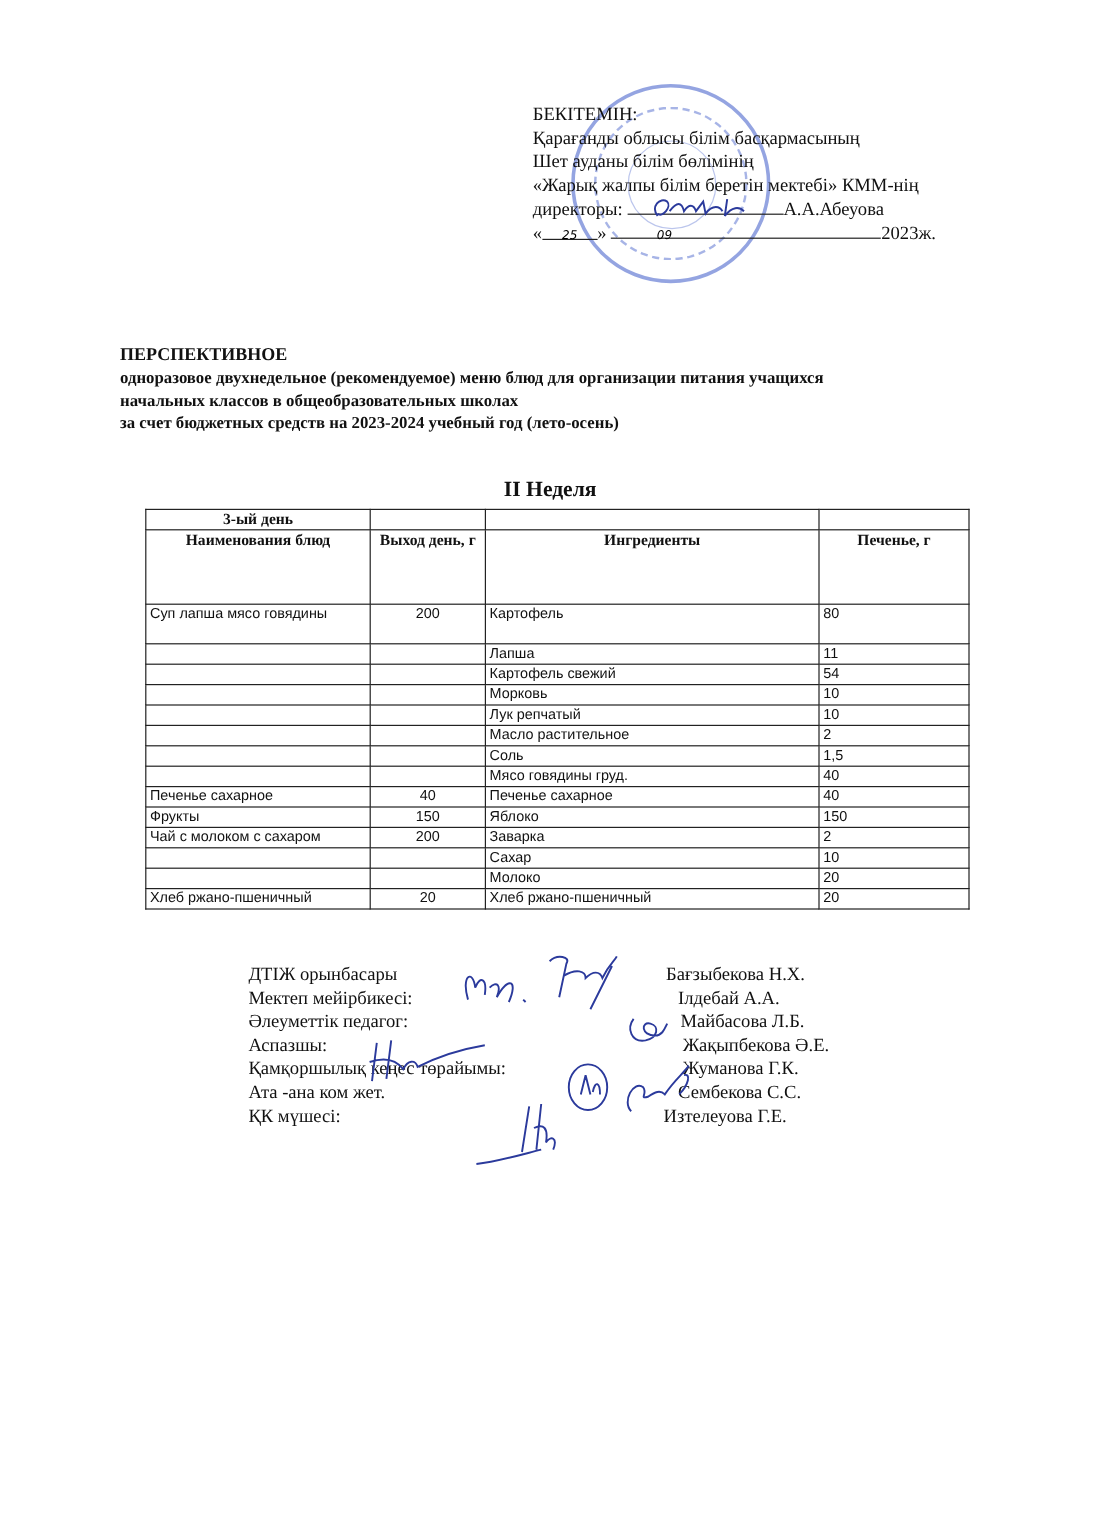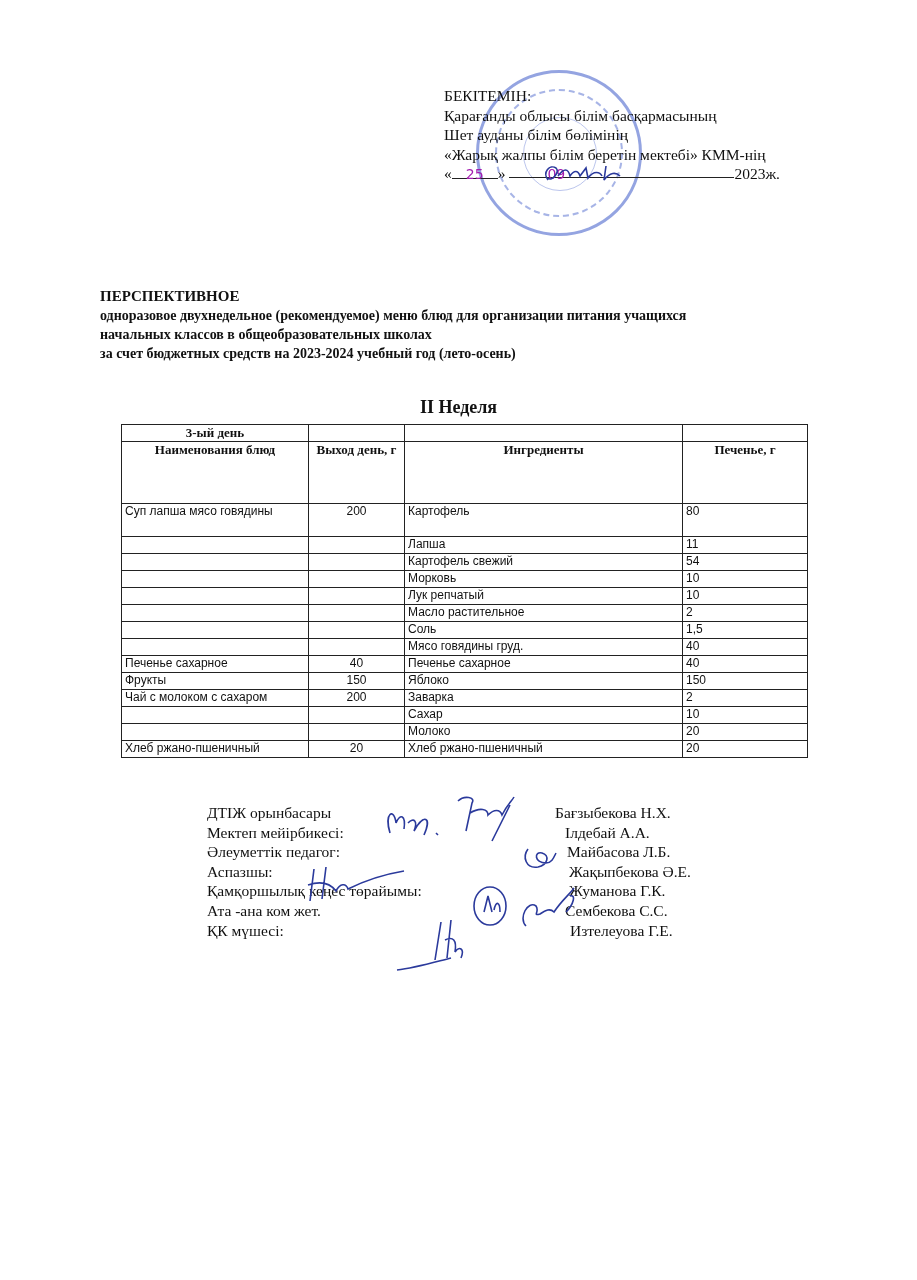--- a/index.html
+++ b/index.html
@@ -5,21 +5,21 @@
     html, body { margin:0; padding:0; }
     body {
       width:917px; height:1280px; background:#ffffff; position:relative; overflow:hidden;
       font-family:"Liberation Serif", serif; color:#111;
     }
     .approval {
       position:absolute; left:444px; top:86px; font-size:15.5px; line-height:19.5px; white-space:nowrap;
     }
     .approval .line { display:block; }
     .uline { display:inline-block; border-bottom:1px solid #222; height:14px; vertical-align:baseline; }
-    .hand { color:#a21caf; font-family:"DejaVu Sans", sans-serif; font-size:14px; }
+    .hand { color:#000000; font-family:"DejaVu Sans", sans-serif; font-style:italic; font-size:10px; }
     .stamp {
       position:absolute; left:476px; top:70px; width:166px; height:166px; border-radius:50%;
       border:3px solid rgba(60,90,200,0.55); box-sizing:border-box;
     }
     .stamp::after {
       content:""; position:absolute; left:16px; top:16px; right:16px; bottom:16px; border-radius:50%;
       border:2px dashed rgba(60,90,200,0.45);
     }
     .stamp-inner {
       position:absolute; left:44px; top:44px; width:72px; height:72px; border-radius:50%;
@@ -58,20 +58,24 @@
 
 <div class="stamp">
     <div class="stamp-inner"></div>
   </div>
 
 <div class="approval">
   <span class="line">БЕКІТЕМІН:</span>
   <span class="line">Қарағанды облысы білім басқармасының</span>
   <span class="line">Шет ауданы білім бөлімінің</span>
   <span class="line">«Жарық жалпы білім беретін мектебі» КММ-нің</span>
+  <span class="line">
+    <span>директоры:</span>
+    <span class="uline" style="width:130px;"></span><span>А.А.Абеуова</span>
+  </span>
   <span class="line">
     <span>«</span><span class="uline" style="width:46px;text-align:center;"><span class="hand">25</span></span><span>»</span>
     <span class="uline" style="width:225px;padding-left:38px;box-sizing:border-box;"><span class="hand">09</span></span><span>2023ж.</span>
   </span>
 </div>
 
 <svg class="sign-dir" viewBox="0 0 84 24">
   <path d="M8 18 C2 10,10 2,16 6 C20 10,12 20,8 16 M18 14 C24 6,28 6,30 14 C34 8,38 8,40 14 L46 6 L48 16 C54 8,60 10,62 14 M66 4 L64 18 C70 10,76 10,80 14" stroke="#2b3a9c" stroke-width="1.6" fill="none"></path>
 </svg>
 
@@ -212,21 +216,21 @@
     <div class="sig-row">
       <span class="sig-role">Қамқоршылық кеңес төрайымы:</span>
       <span class="sig-name" style="left: 362px;">Жуманова Г.К.</span>
     </div>
     <div class="sig-row">
       <span class="sig-role">Ата -ана ком  жет.</span>
       <span class="sig-name" style="left: 358px;">Сембекова С.С.</span>
     </div>
     <div class="sig-row">
       <span class="sig-role">ҚК мүшесі:</span>
-      <span class="sig-name" style="left: 363px;">Изтелеуова Г.Е.</span>
+      <span class="sig-name" style="left: 346px;">Изтелеуова Г.Е.</span>
     </div>
   </div>
 
 <svg style="position:absolute;left:380px;top:793px;width:160px;height:50px;" viewBox="0 0 160 50">
   <path d="M10 40 C4 20,14 14,16 30 C20 20,26 22,24 36 M28 30 C34 24,38 28,34 38 C44 20,52 24,44 42 M56 40 L58 42" stroke="#2b3a9c" stroke-width="1.6" fill="none"></path>
   <path d="M78 8 C84 2,96 4,92 10 L86 38 M90 20 C100 14,108 16,108 22 C114 16,120 16,122 22 C128 10,132 8,134 4 M130 12 L112 48" stroke="#2b3a9c" stroke-width="1.6" fill="none"></path>
 </svg>
 <svg style="position:absolute;left:520px;top:843px;width:40px;height:30px;" viewBox="0 0 40 30">
   <path d="M8 6 C2 14,6 26,18 24 C28 22,30 12,22 10 C14 8,14 20,26 20 C32 20,34 14,36 10" stroke="#2b3a9c" stroke-width="1.6" fill="none"></path>
 </svg>

